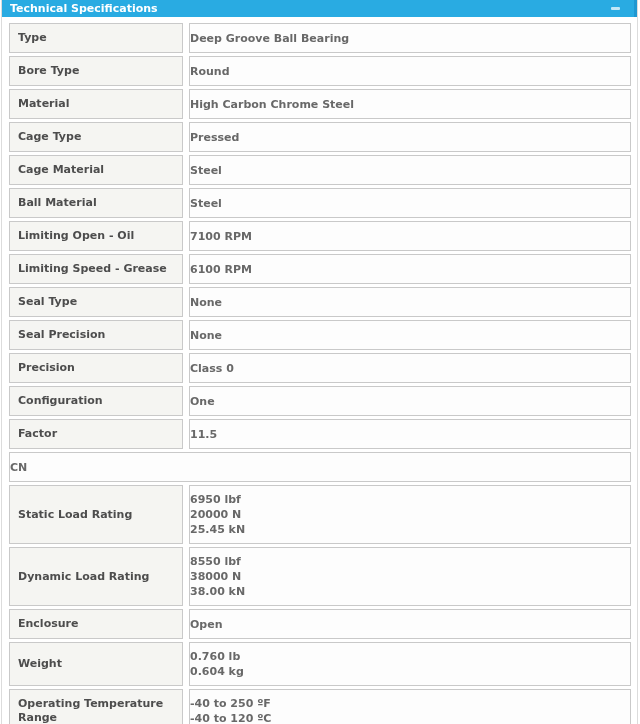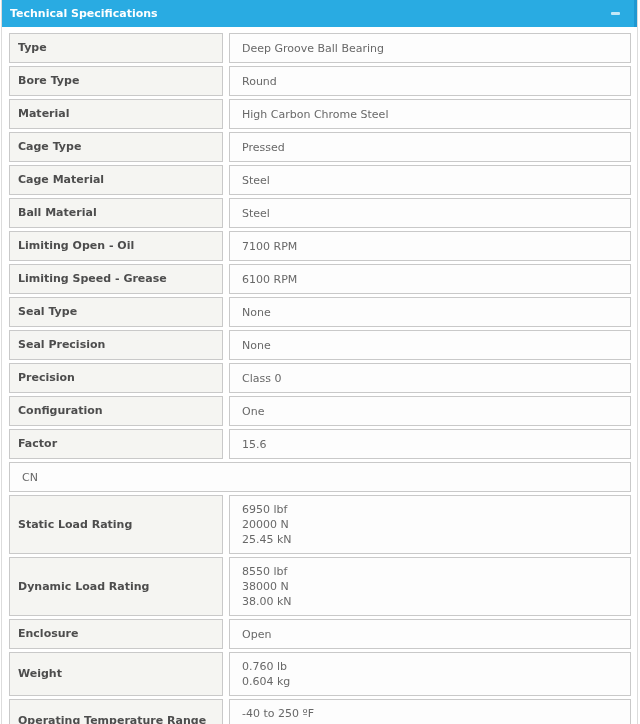--- a/index.html
+++ b/index.html
@@ -20,49 +20,49 @@
     font-family:"DejaVu Sans","Liberation Sans",sans-serif;
     font-size:11px;
   }
   .panel{
     margin-left:1px;width:637px;min-height:724px;
     border-left:1px solid var(--panel-border);
     border-right:1px solid var(--panel-border);
     background:#ffffff;
   }
   .panel-header{
-    height:27px;background:var(--header-bg);
+    height:17px;background:var(--header-bg);
     border-right:3px solid var(--header-edge);
     display:flex;align-items:center;
     padding:0 8px;cursor:pointer;
   }
   .panel-title{
     color:var(--header-text);font-weight:bold;font-size:11px;line-height:17px;
   }
   .collapse-btn{
     margin-left:auto;margin-right:6px;
     width:9px;height:3px;border-radius:1px;
     background:rgba(255,255,255,0.72);
     cursor:pointer;flex:0 0 auto;
   }
   .spec-table{padding:6px 6px 0 7px;}
   .spec-row{display:flex;gap:6px;margin-bottom:3px;}
   .spec-label{
-    width:214px;min-height:30px;flex:0 0 auto;
+    width:174px;min-height:30px;flex:0 0 auto;
     background:var(--label-bg);border:1px solid var(--cell-border);
     color:var(--label-text);font-weight:bold;
     display:flex;align-items:center;
     padding:5px 8px;line-height:14px;
   }
   .spec-value{
     flex:1 1 auto;min-height:30px;
     background:var(--value-bg);border:1px solid var(--cell-border);
     color:var(--value-text);
     display:flex;flex-direction:column;justify-content:center;
-    padding:6px 12px;line-height:15px;
+    padding:6px 0;line-height:15px;font-weight:bold;
   }
 </style>
 </head>
 <body>
 
 <div class="panel">
   <div class="panel-header">
     <span class="panel-title">Technical Specifications</span>
     <span class="collapse-btn"></span>
   </div>
@@ -147,21 +147,21 @@
   <div class="spec-row">
     <div class="spec-label">Configuration</div>
     <div class="spec-value">
           <div class="value-line">One</div>
         </div>
   </div>
 
   <div class="spec-row">
     <div class="spec-label">Factor</div>
     <div class="spec-value">
-          <div class="value-line">15.6</div>
+          <div class="value-line">11.5</div>
         </div>
   </div>
 
   <div class="spec-row">
     <div class="spec-value">
           <div class="value-line">CN</div>
         </div>
   </div>
 
   <div class="spec-row">

